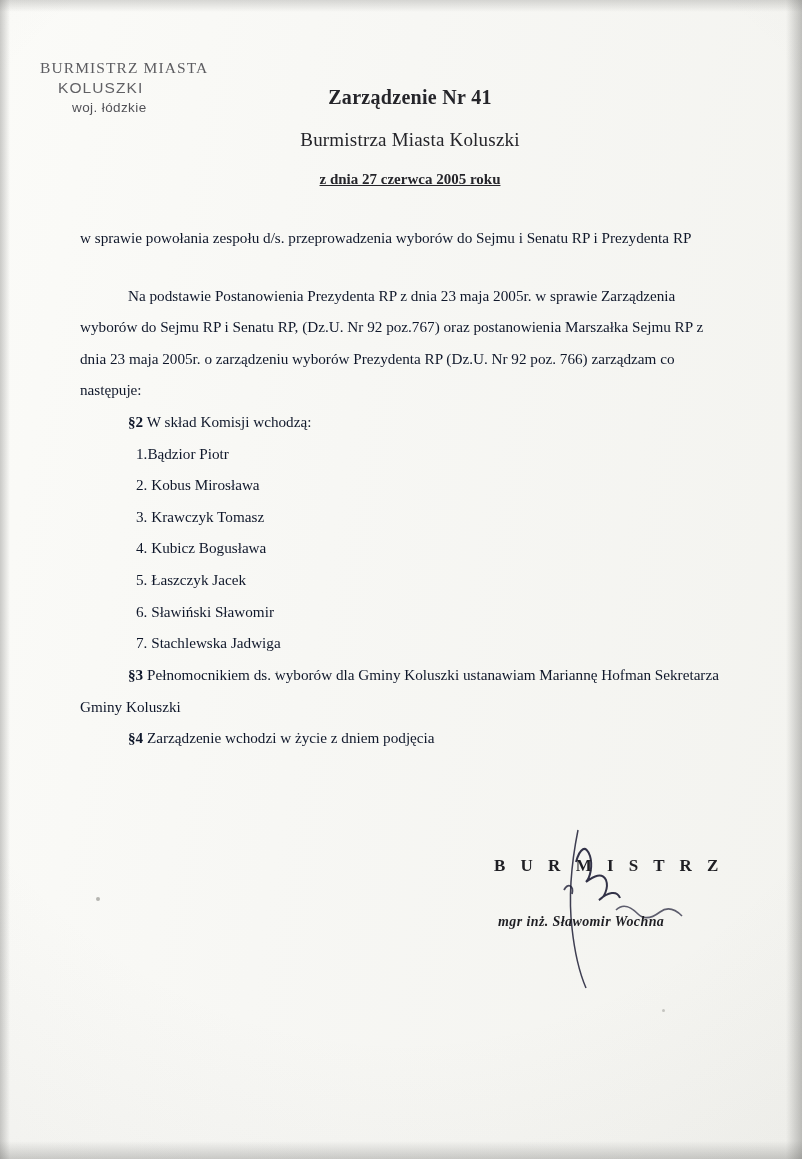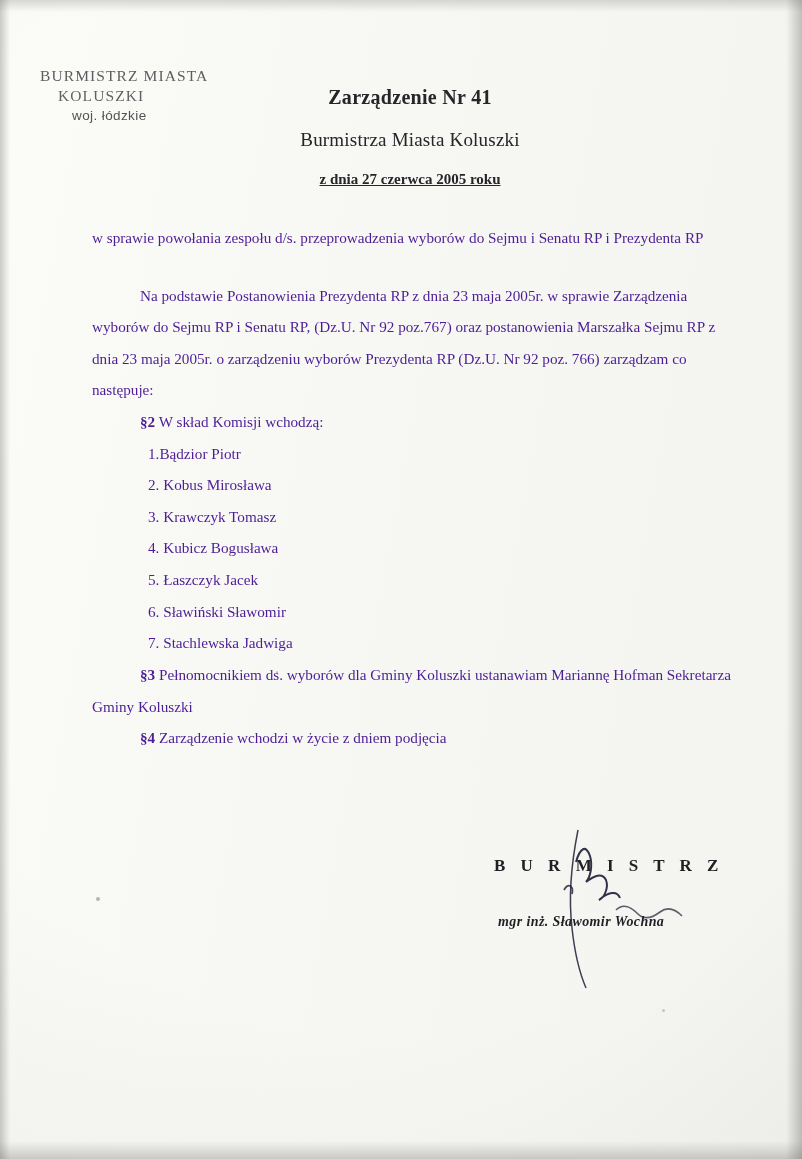--- a/index.html
+++ b/index.html
@@ -49,24 +49,23 @@
     top: 58px;
     width: 240px;
     color: #3a3a40;
     line-height: 1.28;
   }
   .letterhead .lh1 {
     font-family: "Liberation Serif", serif;
     font-size: 15.5px;
     letter-spacing: 1.1px;
     opacity: 0.82;
-    margin-top: 8px;
   }
   .letterhead .lh2 {
-    font-family: Liberation Serif, serif;
+    font-family: Liberation Sans, sans-serif;
     font-size: 15.5px;
     letter-spacing: 1.1px;
     margin-left: 18px;
     opacity: 0.8;
   }
   .letterhead .lh3 {
     font-family: "Liberation Sans", sans-serif;
     font-size: 13.5px;
     letter-spacing: 0.4px;
     margin-left: 32px;
@@ -96,26 +95,26 @@
   .title-3 {
     font-size: 15px;
     font-weight: bold;
     margin-top: 20px;
     text-decoration: underline;
   }
 
   
   .body-text {
     position: absolute;
-    left: 92px;
+    left: 80px;
     top: 222px;
     width: 640px;
     font-size: 15.2px;
     line-height: 2.08;
-    color: #4c1d95;
+    color: #0f172a;
   }
   .subject {
     margin: 0;
   }
   .para {
     margin: 0;
     text-indent: 48px;
   }
   .gap-md { height: 26px; }
   .sec {

